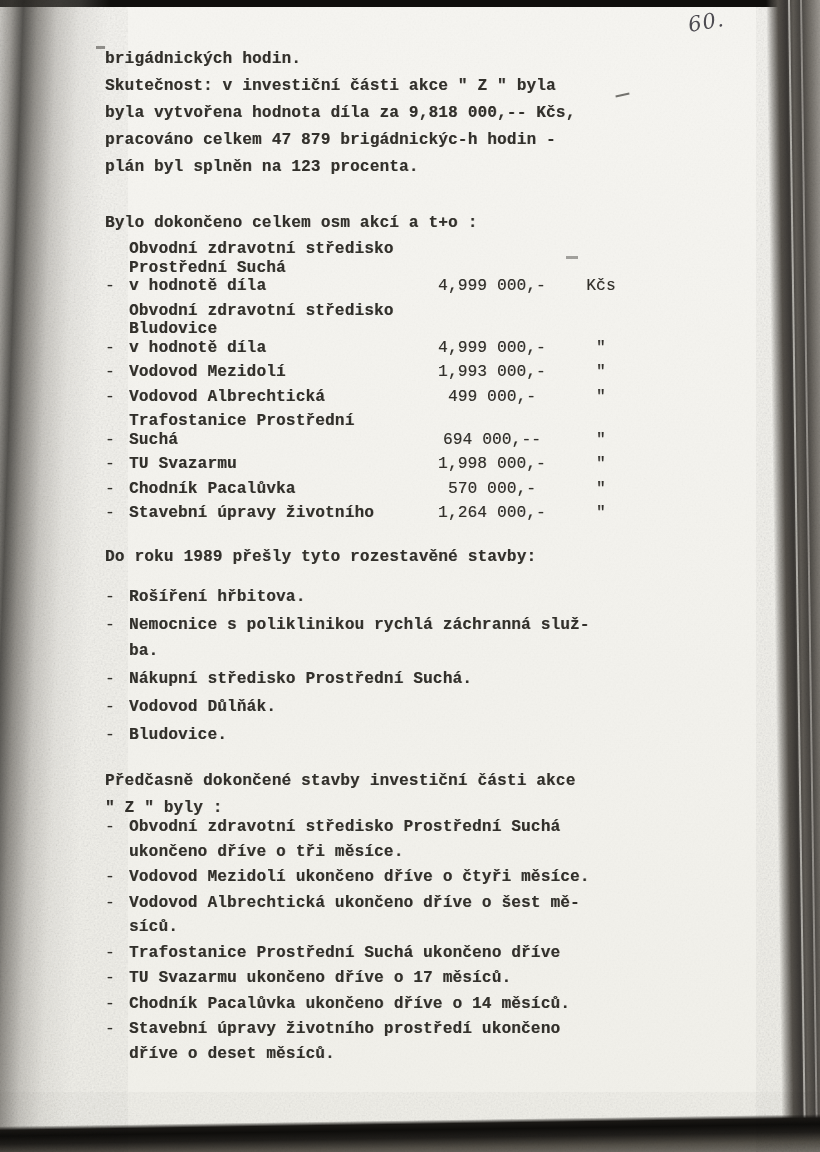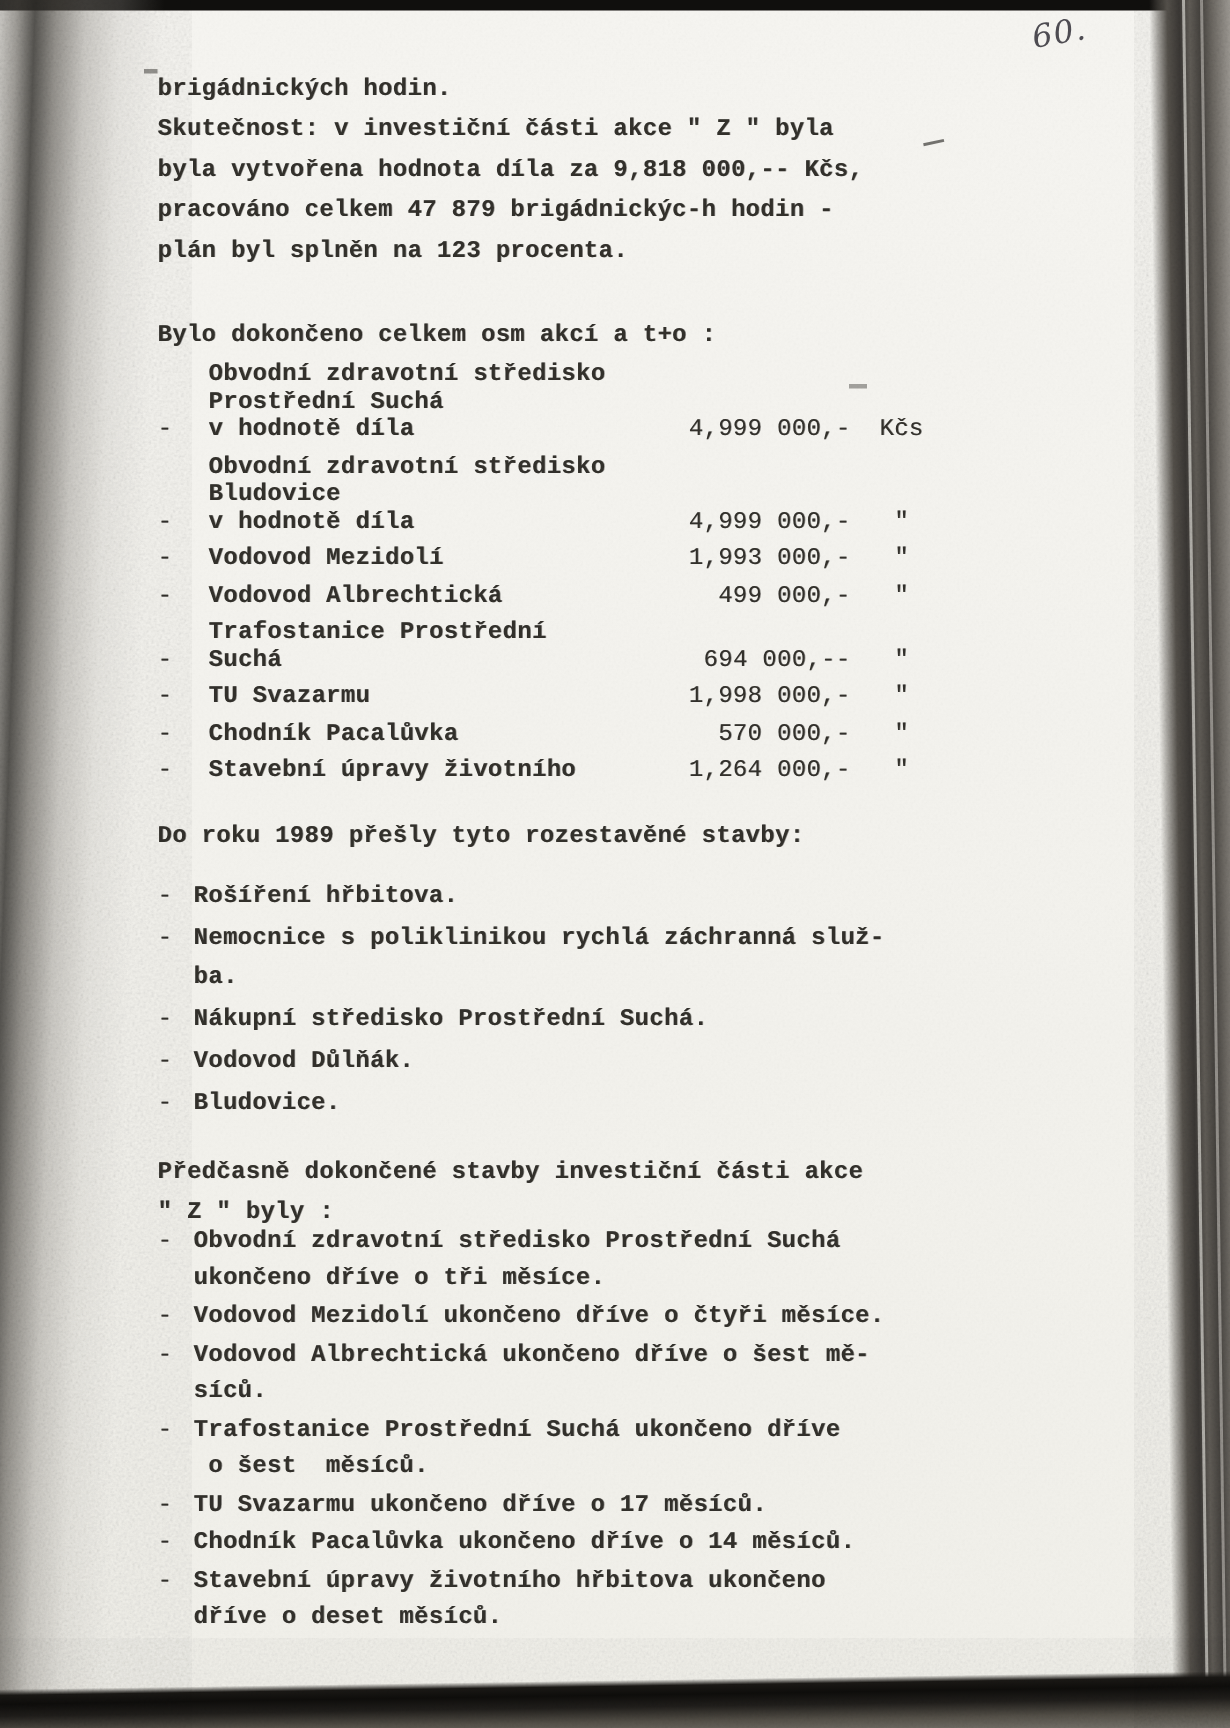--- a/index.html
+++ b/index.html
@@ -42,22 +42,22 @@
     font-size:16px;letter-spacing:.2px;
     text-shadow:.5px 0 0 rgba(45,43,40,.45);
     filter:blur(.28px) contrast(1.04);}
   .line{white-space:pre;font-weight:bold;}
   .block{position:absolute;left:0;width:575px;}
   .para{top:46px;line-height:27px;}
   .intro1{top:210px;line-height:27px;}
   .citems{top:240px;line-height:18.5px;}
   .citem{display:flex;align-items:flex-end;margin-bottom:6px;width:522px;}
   .bullet{width:24px;flex:0 0 24px;}
-  .clabel{flex:1;margin-left:10px;}
-  .camount{flex:0 0 150px;text-align:right;white-space:pre;}
+  .clabel{flex:1;}
+  .camount{flex:0 0 150px;text-align:center;white-space:pre;}
   .ccur{flex:0 0 52px;padding-left:8px;white-space:pre;text-align:center;}
   .intro2{top:545px;line-height:25px;}
   .clist{top:585px;line-height:25.5px;}
   .clist .li{margin-bottom:2.5px;}
   .intro3{top:768px;line-height:27px;}
   .elist{top:815px;line-height:24.5px;}
   .elist .li{margin-bottom:1px;}
   .li{display:flex;}
   .ltext{flex:1;}
   
@@ -233,39 +233,38 @@
         <span class="bullet">-</span>
         <div class="ltext">
           <div class="line">Vodovod Albrechtická ukončeno dříve o šest mě-</div>
           <div class="line">síců.</div>
         </div>
       </div>
       <div class="li">
         <span class="bullet">-</span>
         <div class="ltext">
           <div class="line">Trafostanice Prostřední Suchá ukončeno dříve</div>
-          <div class="line"> o šest  měsíců.</div>
         </div>
       </div>
       <div class="li">
         <span class="bullet">-</span>
         <div class="ltext">
           <div class="line">TU Svazarmu ukončeno dříve o 17 měsíců.</div>
         </div>
       </div>
       <div class="li">
         <span class="bullet">-</span>
         <div class="ltext">
           <div class="line">Chodník Pacalůvka ukončeno dříve o 14 měsíců.</div>
         </div>
       </div>
       <div class="li">
         <span class="bullet">-</span>
         <div class="ltext">
-          <div class="line">Stavební úpravy životního hřbitova ukončeno</div>
+          <div class="line">Stavební úpravy životního prostředí ukončeno</div>
           <div class="line">dříve o deset měsíců.</div>
         </div>
       </div>
     </div>
 
   </div>
 
   <svg class="noise" width="820" height="1152">
     <filter id="grain">
       <feTurbulence type="fractalNoise" baseFrequency="0.55" numOctaves="2" stitchTiles="stitch"></feTurbulence>

